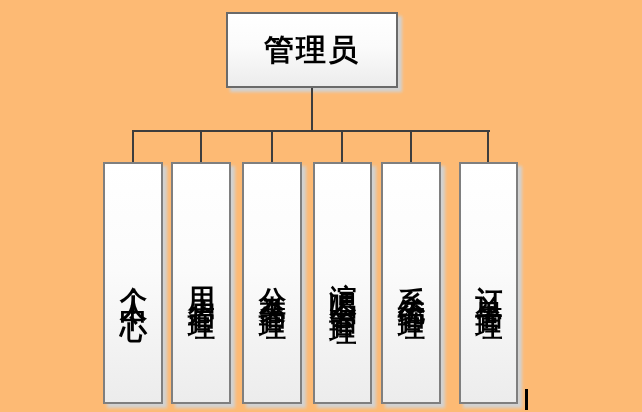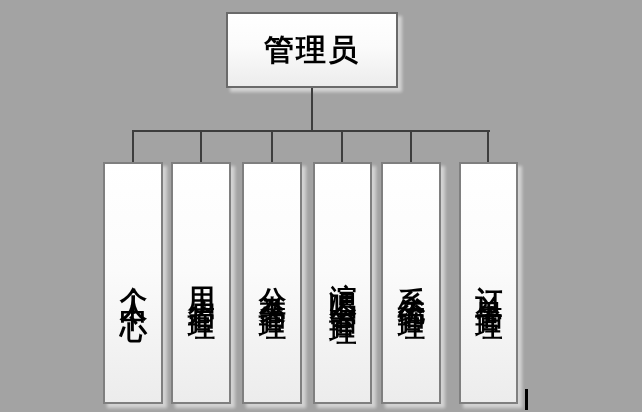--- a/index.html
+++ b/index.html
@@ -4,21 +4,21 @@
 <style>
   html, body {
     margin: 0;
     padding: 0;
     background: #ffffff;
   }
   #canvas {
     position: relative;
     width: 642px;
     height: 412px;
-    background: #a3a3a3;
+    background: #fdba74;
     overflow: hidden;
     font-family: "Liberation Sans", sans-serif;
   }
   
   .node {
     position: absolute;
     box-sizing: border-box;
     background: linear-gradient(180deg, #ffffff 0%, #fbfbfb 45%, #ececec 100%);
     border: 2px solid #757575;
     box-shadow: 4px 4px 3px #d2d2d2;

